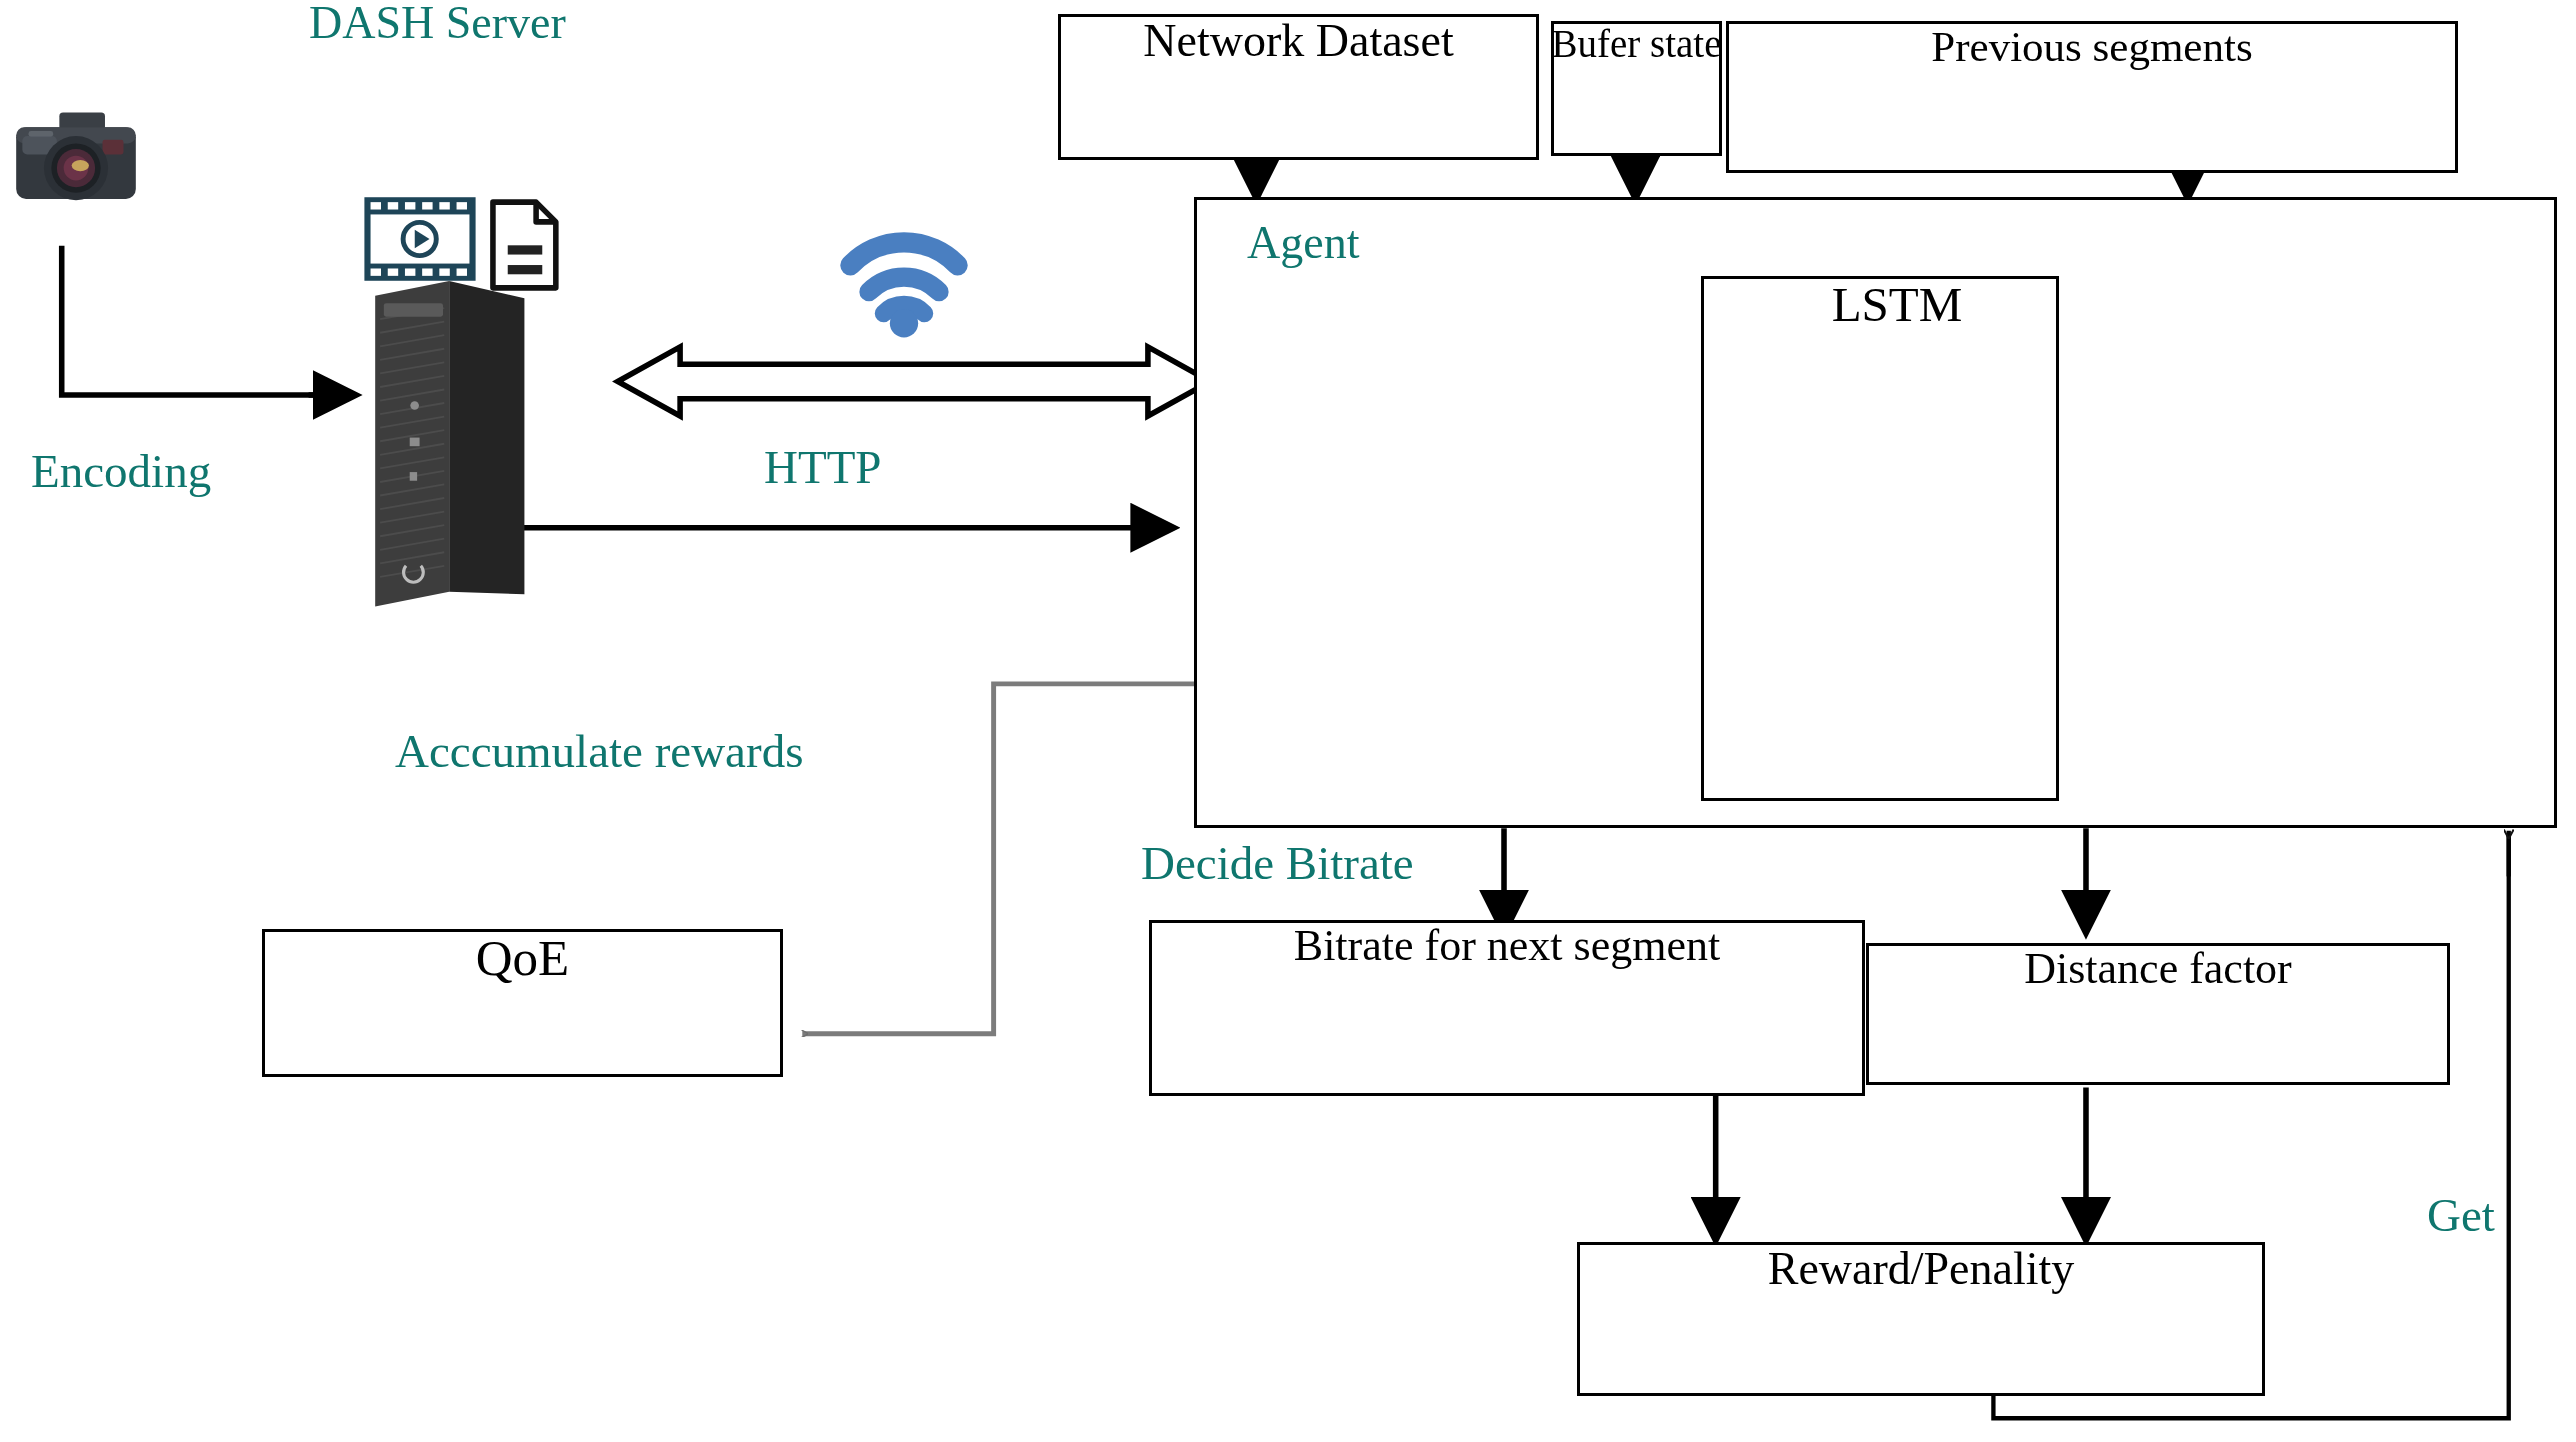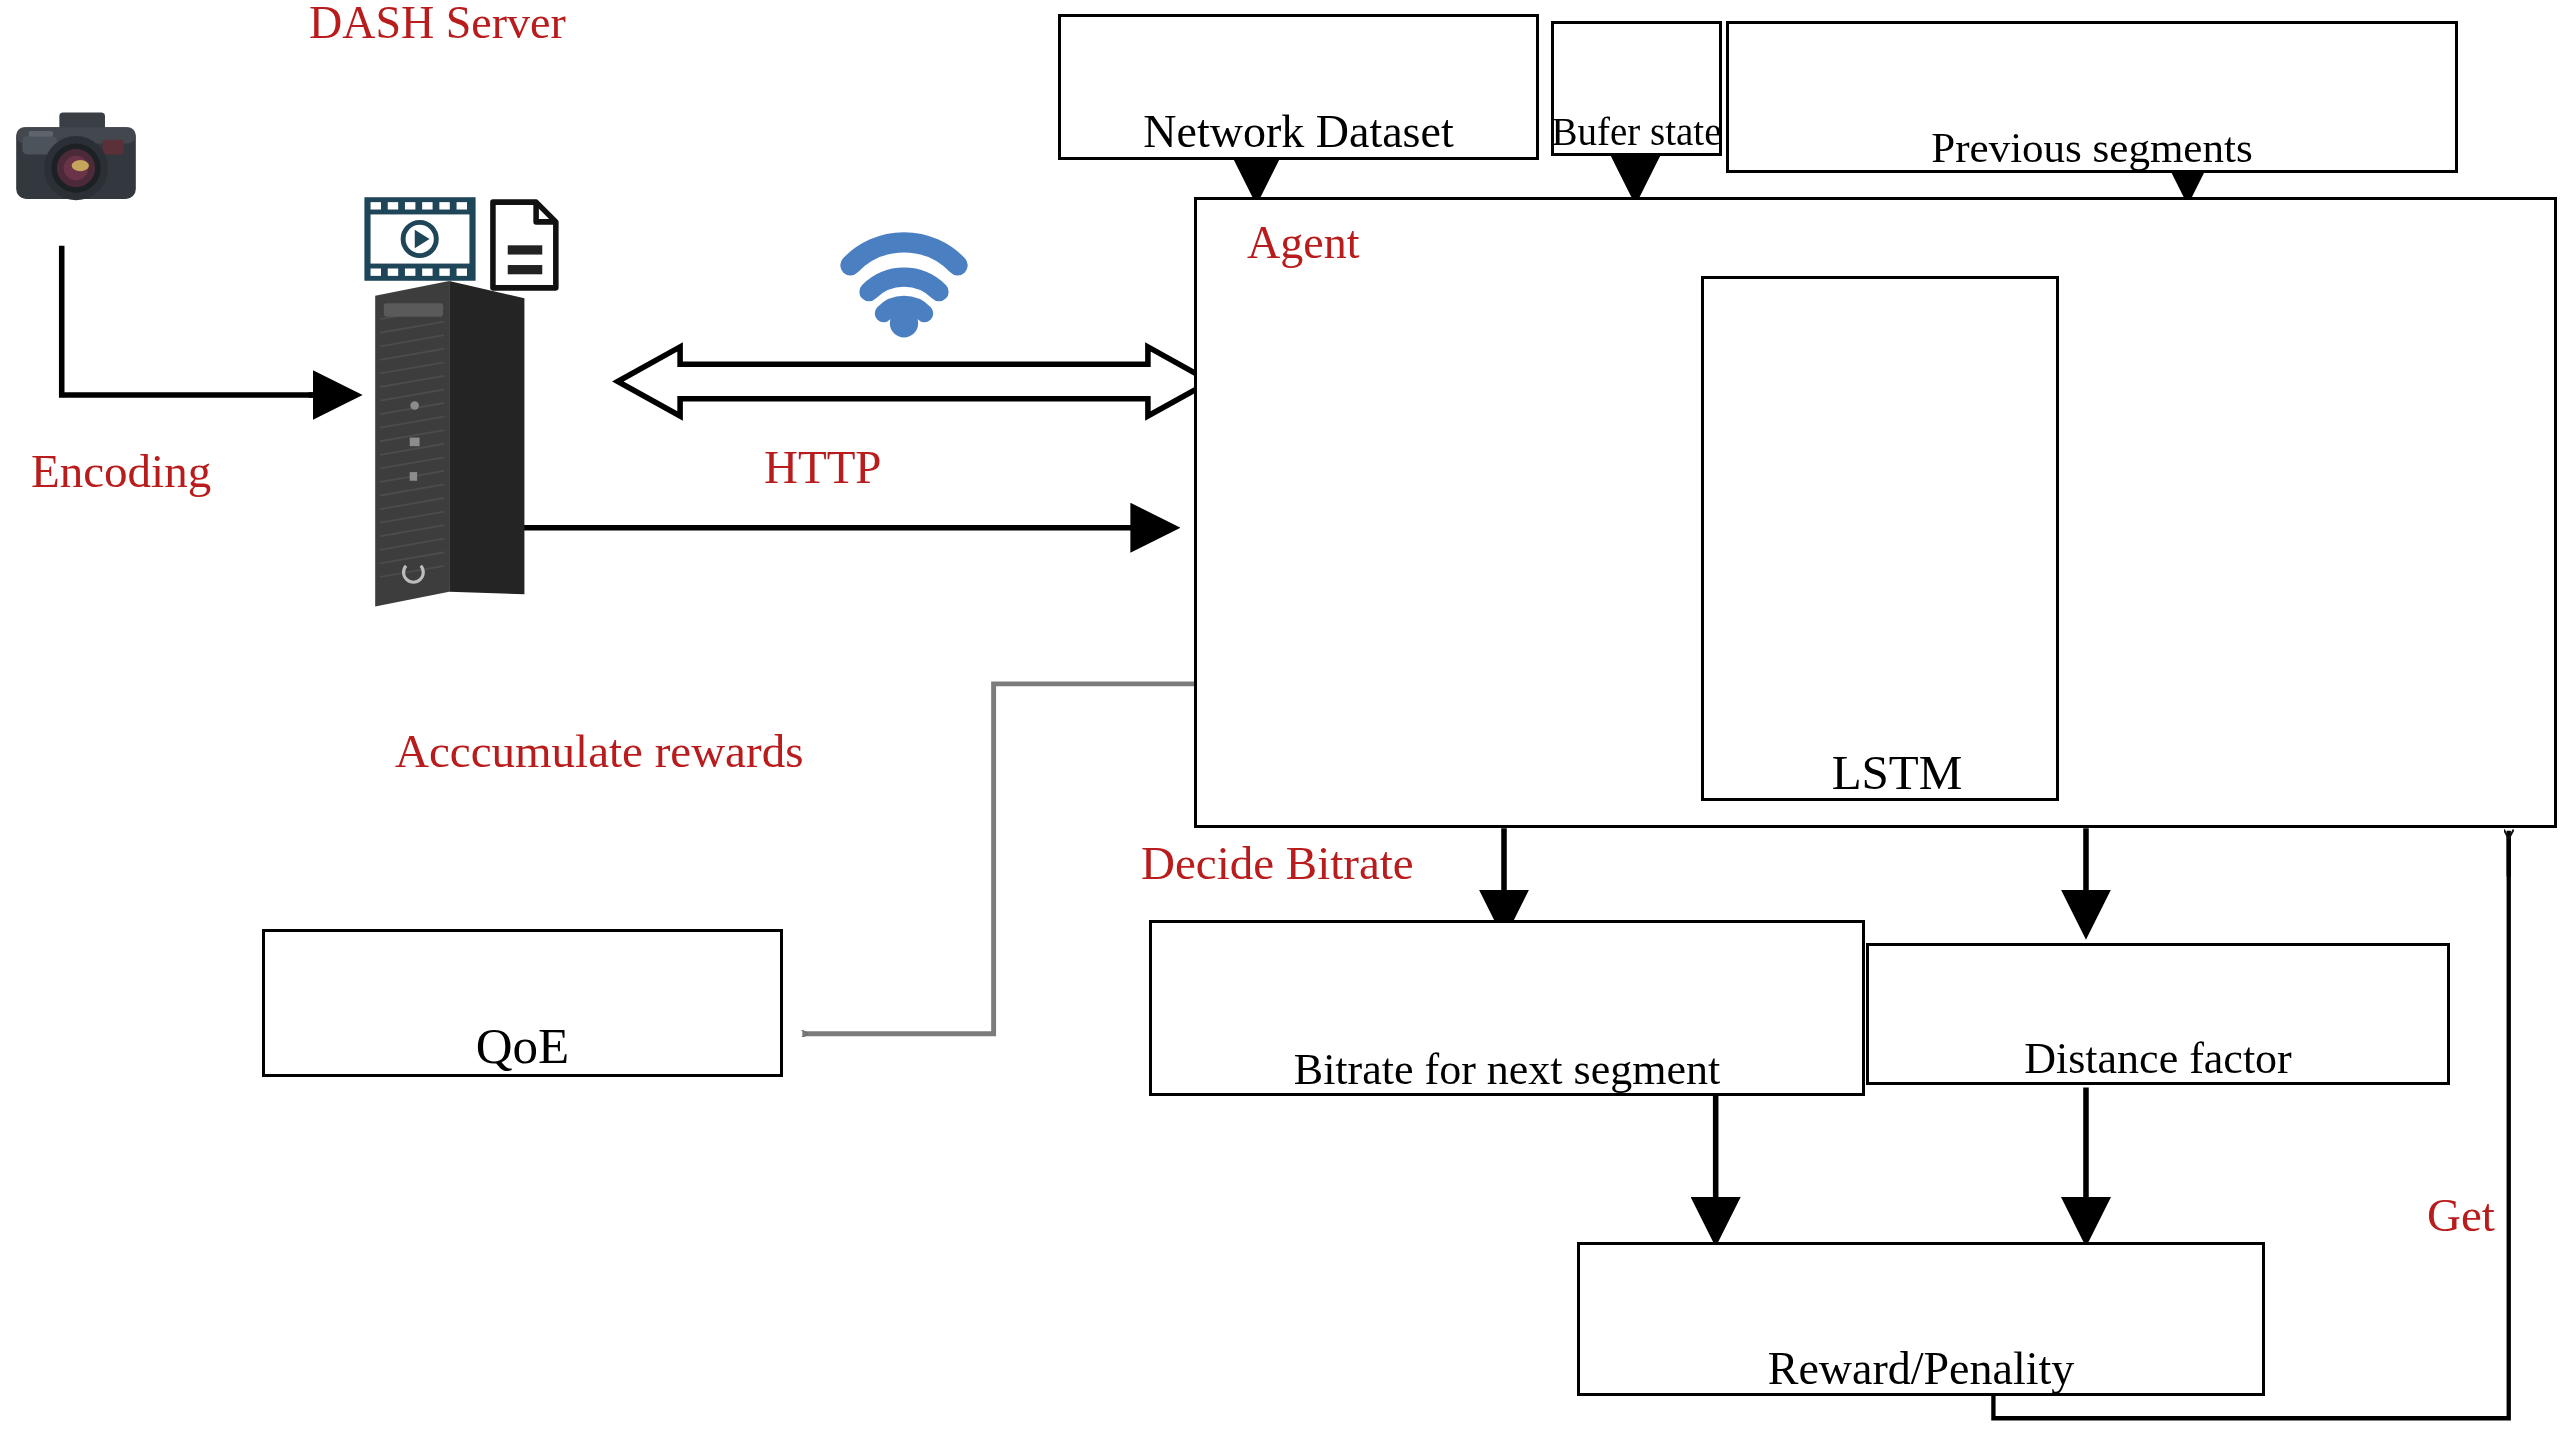--- a/index.html
+++ b/index.html
@@ -8,28 +8,28 @@
     width:2576px;height:1443px;
     background:#ffffff;
     font-family:"Liberation Serif", serif;
     overflow:hidden;
   }
   .box{
     position:absolute;
     box-sizing:border-box;
     border:3.7px solid #000000;
     background:#ffffff;
-    display:flex;align-items:flex-end;justify-content:center;
+    display:flex;align-items:flex-start;justify-content:center;
     color:#000;
     line-height:1.05;
     white-space:nowrap;
   }
   .label{
     position:absolute;
-    color:#b91c1c;
+    color:#0f766e;
     white-space:nowrap;
     line-height:1.05;
   }
   svg.layer{
     position:absolute;left:0;top:0;width:2576px;height:1443px;
     pointer-events:none;
   }
   .icon{position:absolute;}
 </style>
 </head>

